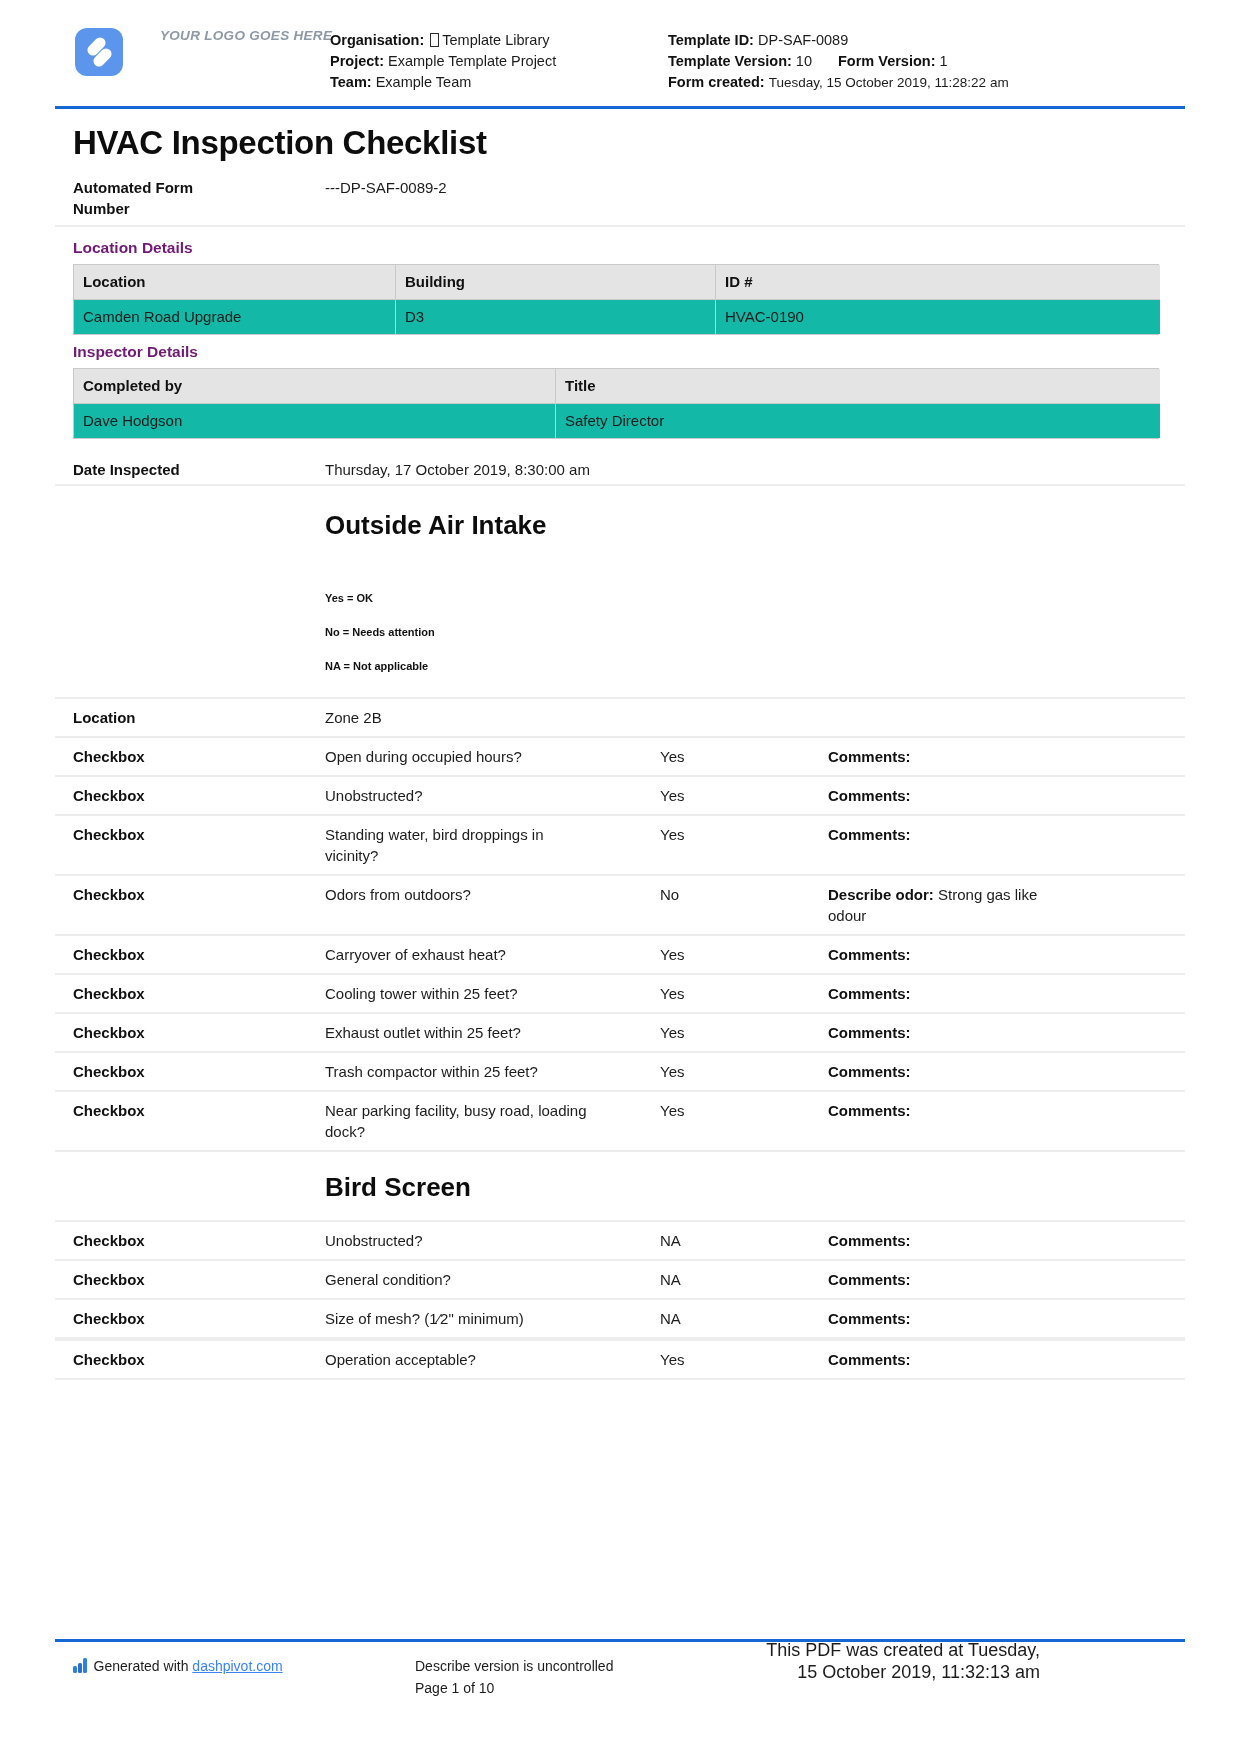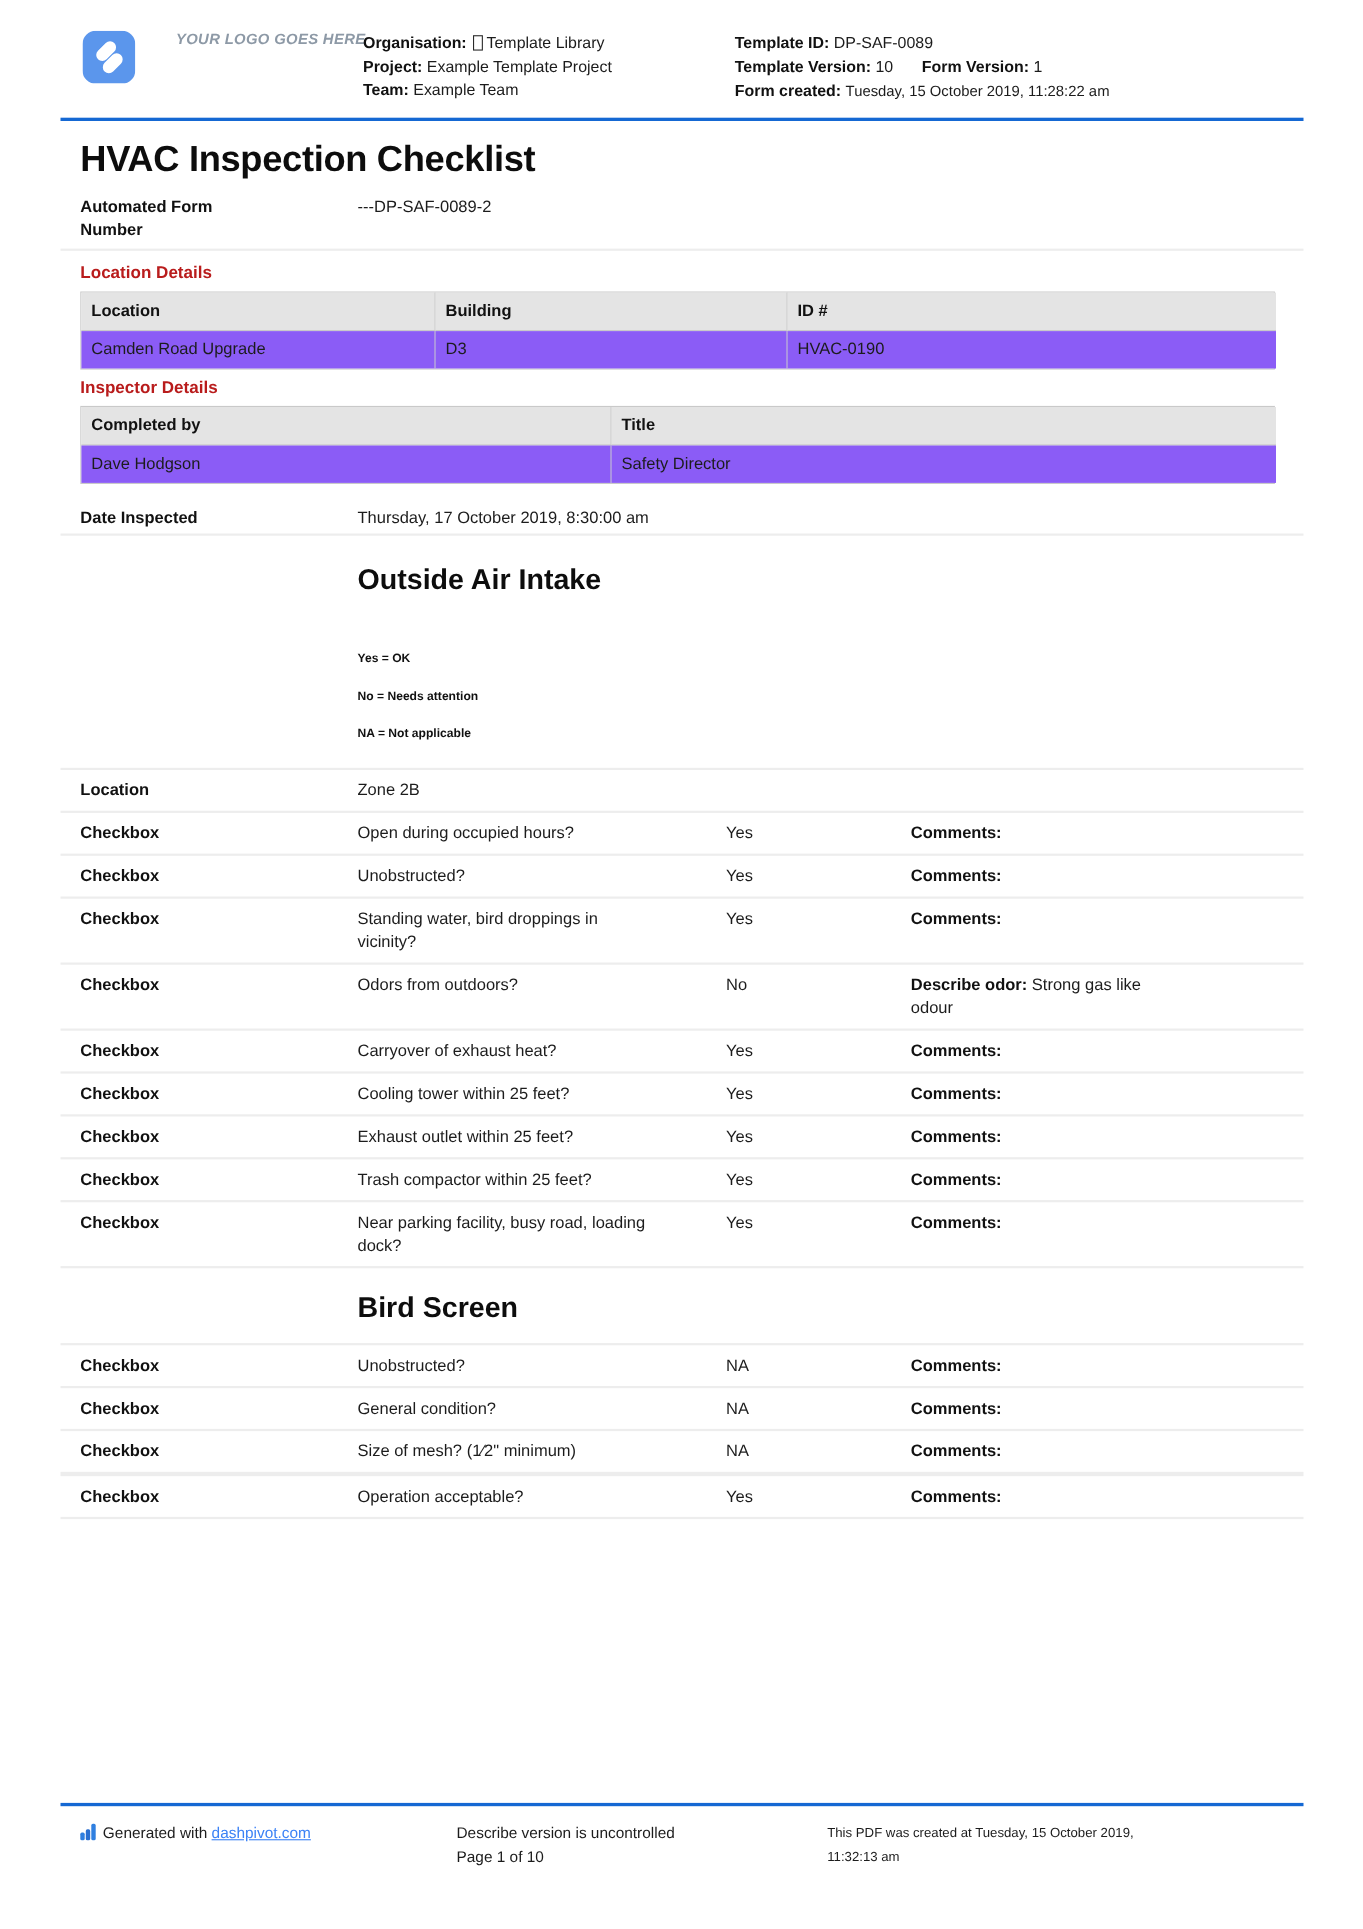--- a/index.html
+++ b/index.html
@@ -22,26 +22,26 @@
   .top-line { height:3px; background:#1568d3; margin-top:13px; }
 
   
   h1.doc-title { font-size:33px; line-height:40px; font-weight:700; color:#0d0d0d; margin:14px 0 0 18px; letter-spacing:-0.3px; }
   .kv-row { display:flex; margin-top:14px; padding-left:18px; font-size:15px; line-height:21px; }
   .kv-label { width:252px; font-weight:700; color:#111; }
   .kv-label.narrow { width:160px; margin-right:92px; }
   .divider { height:2px; background:#ededed; margin-top:6px; }
 
   
-  .sub-heading { font-size:15.5px; font-weight:700; color:#b91c1c; margin:10px 0 0 18px; line-height:21px; }
+  .sub-heading { font-size:15.5px; font-weight:700; color:#701a75; margin:10px 0 0 18px; line-height:21px; }
   .sub-heading.mt { margin-top:6px; }
   .tbl { margin:6px 0 0 18px; width:1086px; border:1px solid #c9c9c9; display:grid; }
   .tbl.cols3 { grid-template-columns:322px 320px 444px; }
   .tbl.cols2 { grid-template-columns:482px 604px; }
-  .tbl .cell { padding:7px 9px; font-size:15px; line-height:20px; border-right:1px solid #c9c9c9; background:#8b5cf6; }
+  .tbl .cell { padding:7px 9px; font-size:15px; line-height:20px; border-right:1px solid #c9c9c9; background:#14b8a6; }
   .tbl .cell.last { border-right:none; }
   .tbl .cell.head { background:#e4e4e4; font-weight:700; color:#111; border-bottom:1px solid #c9c9c9; }
 
   .date-row { margin-top:20px; }
 
   
   .section-title { font-size:26px; line-height:34px; font-weight:700; color:#0d0d0d; margin:22px 0 0 270px; }
   .legend { margin:46px 0 20px 270px; }
   .legend-item { font-size:11px; font-weight:700; color:#111; line-height:21px; margin-bottom:13px; }
   .rows-group { }
@@ -51,21 +51,21 @@
   .chk-row .q { max-width:270px; }
   .chk-row .cmt { max-width:215px; }
   .chk-row .cmt .cl { font-weight:700; color:#111; }
   .sec-head-mid { margin-top:18px; margin-bottom:16px; }
 
   
   .footer { position:absolute; left:55px; right:54px; top:1639px; }
   .footer-line { height:3px; background:#1568d3; }
   .f-left { position:absolute; left:18px; top:16px; font-size:14px; line-height:22px; white-space:nowrap; }
   .f-center { position:absolute; left:360px; top:16px; font-size:14px; line-height:22px; }
-  .f-right { position:absolute; left:697px; top:16px; width:288px; font-size:12px; line-height:22px; }
+  .f-right { position:absolute; left:697px; top:0; width:288px; font-size:18px; line-height:22px;text-align:right; }
   .f-link { color:#3b82f6; text-decoration:underline; cursor:pointer; }
   .bars { display:inline-flex; align-items:flex-end; gap:1.5px; height:15px; margin-right:7px; vertical-align:-2px; }
   .bars i { display:block; width:3.5px; border-radius:1.5px; background:#2f7fe0; }
   .bars .b1 { height:7px; }
   .bars .b2 { height:10.5px; background:#2a6fd0; }
   .bars .b3 { height:15px; }
 </style>
 </head>
 <body>
 

